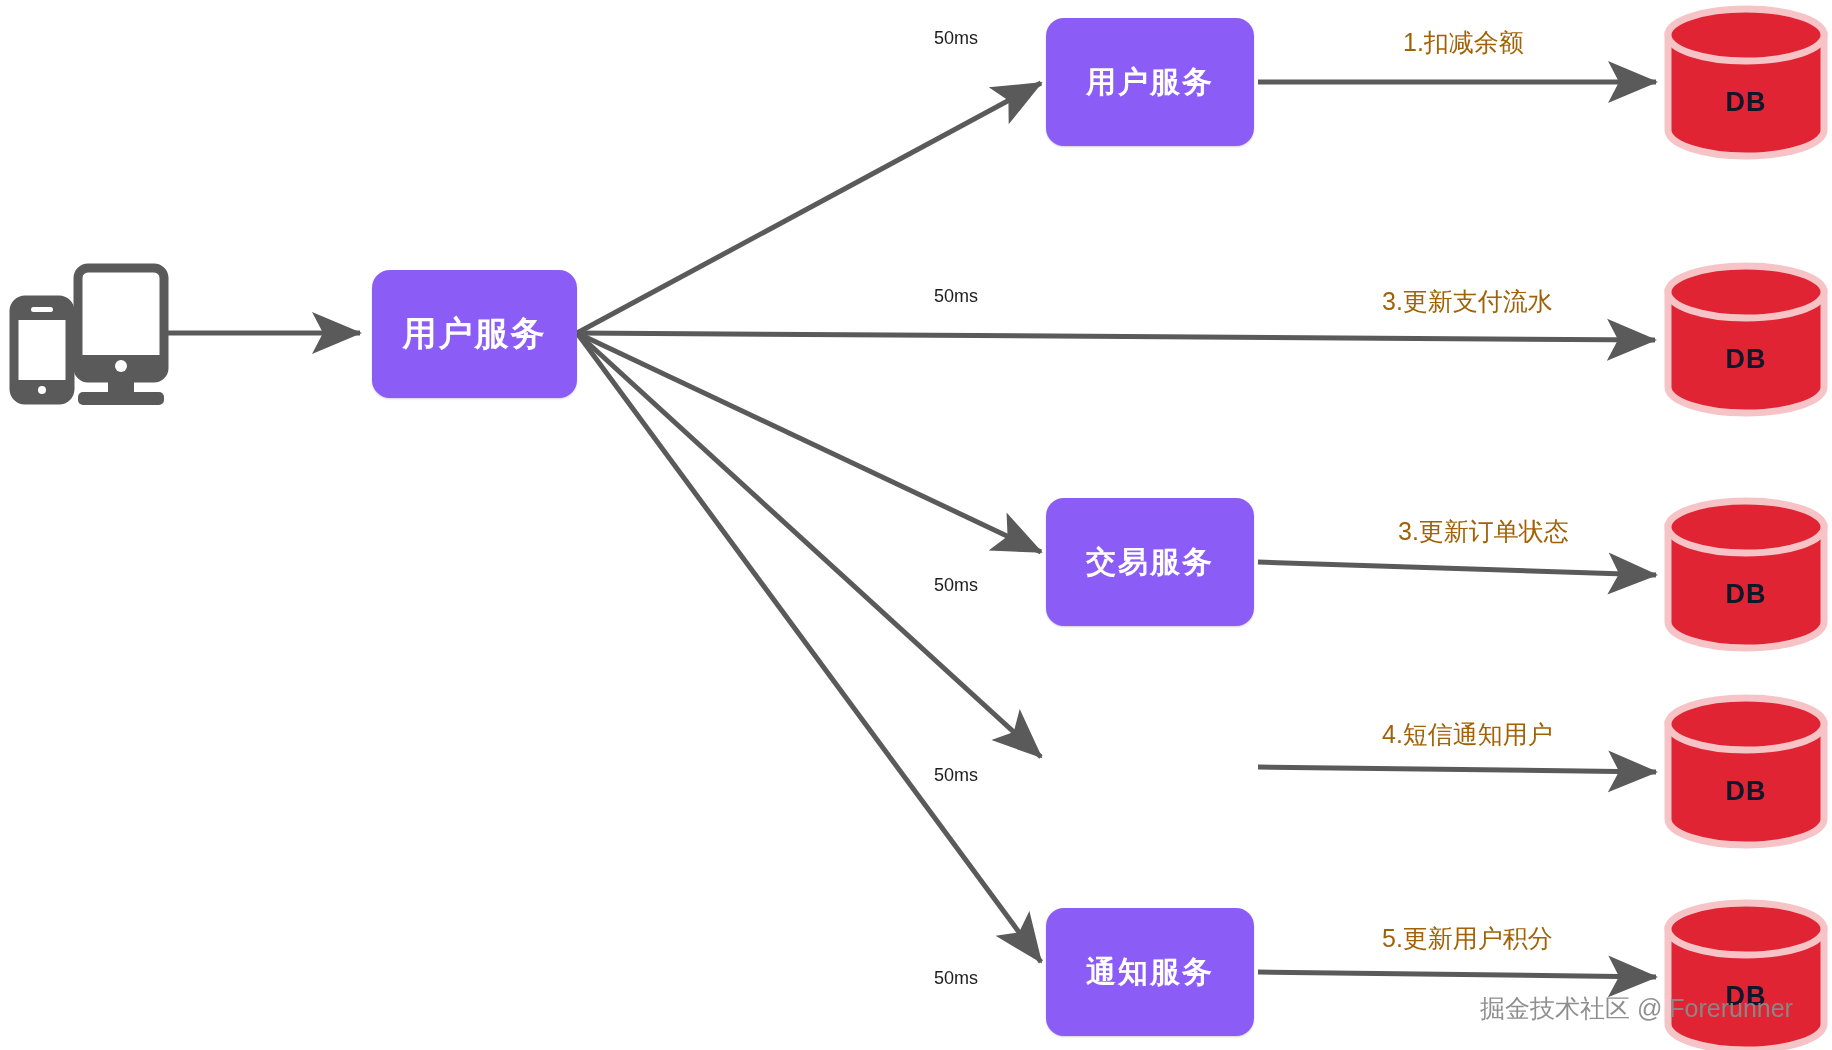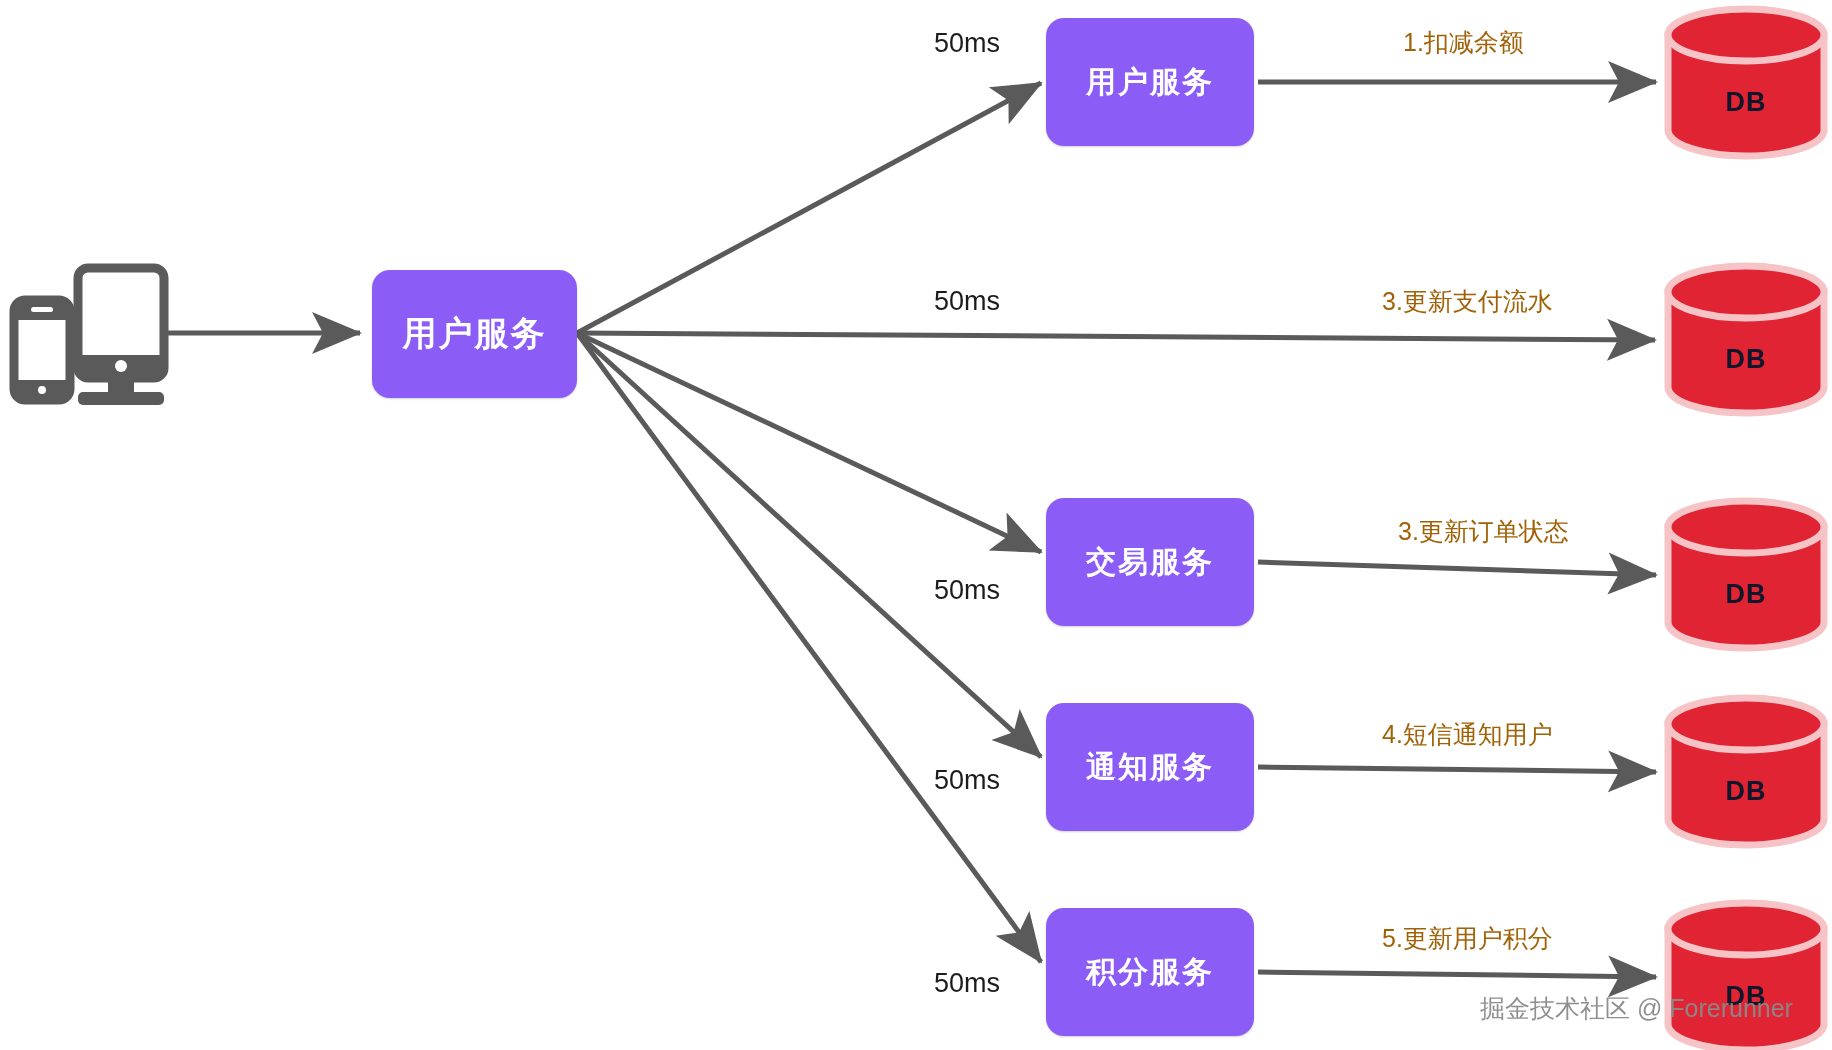--- a/index.html
+++ b/index.html
@@ -65,21 +65,21 @@
   .edge-label {
     position: absolute;
     color: #a16207;
     font-size: 25px;
     white-space: nowrap;
     font-family: "Liberation Sans", "DejaVu Sans", sans-serif;
   }
   .lat-label {
     position: absolute;
     color: #1c1c1c;
-    font-size: 27px;
+    font-size: 18px;
     white-space: nowrap;
   }
 
   
   .watermark {
     position: absolute;
     color: #8a8a8a;
     font-size: 25px;
     white-space: nowrap;
     opacity: 0.95;
@@ -182,28 +182,25 @@
   </div>
 
   <div class="svc" style="left:1046px; top:18px; width:208px; height:128px; font-size:30px;">
     <span class="svc-label">用户服务</span>
   </div>
 
   <div class="svc" style="left:1046px; top:498px; width:208px; height:128px; font-size:30px;">
     <span class="svc-label">交易服务</span>
   </div>
 
-  <div class="svc" style="left:1046px; top:703px; width:208px; height:128px; font-size:30px;">
+
+  <div class="svc" style="left:1046px; top:908px; width:208px; height:128px; font-size:30px;">
     <span class="svc-label">通知服务</span>
   </div>
 
-  <div class="svc" style="left:1046px; top:908px; width:208px; height:128px; font-size:30px;">
-    <span class="svc-label">积分服务</span>
-  </div>
-
   <div class="lat-label" style="left:934px; top:28px;">50ms</div>
 
   <div class="lat-label" style="left:934px; top:286px;">50ms</div>
 
   <div class="lat-label" style="left:934px; top:575px;">50ms</div>
 
   <div class="lat-label" style="left:934px; top:765px;">50ms</div>
 
   <div class="lat-label" style="left:934px; top:968px;">50ms</div>
 

